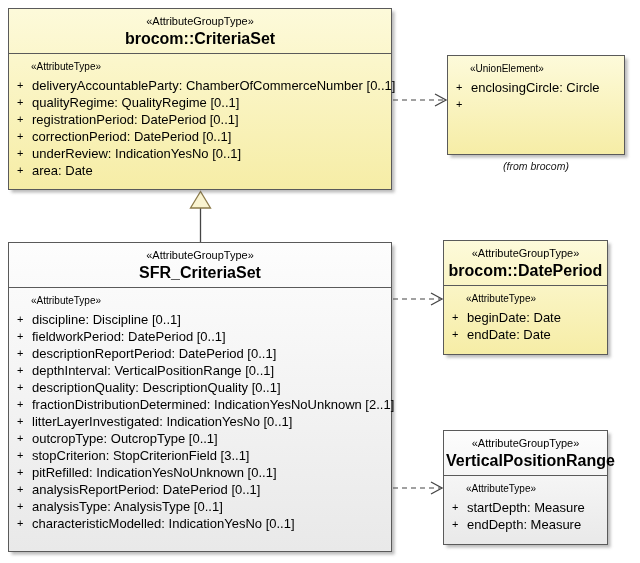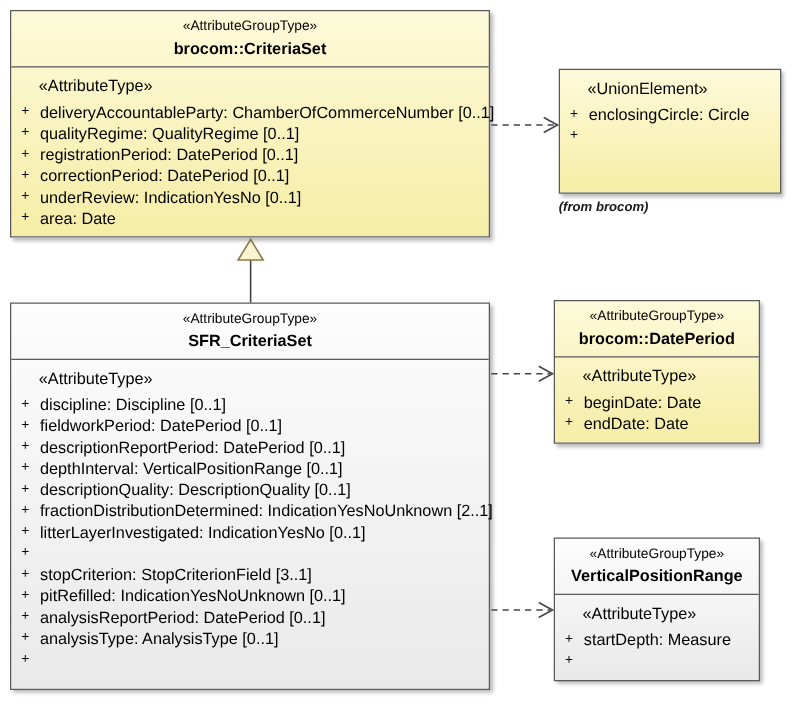--- a/index.html
+++ b/index.html
@@ -24,33 +24,33 @@
     box-shadow: 2.5px 2.5px 3px rgba(100,100,100,0.45);
   }
   .box-yellow { background: linear-gradient(180deg, #fdfada 0%, #f6eda6 100%); }
   .box-grey   { background: linear-gradient(180deg, #fdfdfd 0%, #e9e9e9 100%); }
   .box-header {
     text-align: center;
     padding: 6px 2px 7px 2px;
     border-bottom: 1px solid #5a5a5a;
   }
   .stereotype { font-size: 11px; line-height: 13px; }
-  .box-name   { font-size: 13px; font-weight: bold; line-height: 14px; margin-top: 4px; }
+  .box-name   { font-size: 16px; font-weight: bold; line-height: 14px; margin-top: 4px; }
   .box-body   { padding: 5px 3px 3px 6px; }
-  .section-label { font-size: 13px; padding: 2px 0 5px 16px; }
+  .section-label { font-size: 10px; padding: 2px 0 5px 16px; }
   .attr-row { display: flex; line-height: 17px; white-space: nowrap; }
   .vis { flex: 0 0 17px; width: 17px; padding-left: 2px; font-size: 11px; }
   .attr-text { font-size: 13px; }
   .origin-note {
     position: absolute;
     left: 447px; top: 160px; width: 178px;
+    text-align: center;
     font-style: italic;
     font-size: 10.5px;
     color: #1a1a1a;
-    font-weight: bold;
   }
 </style>
 </head>
 <body>
 
 <div class="canvas">
 
   <svg class="connectors" width="640" height="563">
 
     <g>
@@ -174,20 +174,21 @@
             <span class="attr-text">fractionDistributionDetermined: IndicationYesNoUnknown [2..1]</span>
           </div>
 
           <div class="attr-row">
             <span class="vis">+</span>
             <span class="attr-text">litterLayerInvestigated: IndicationYesNo [0..1]</span>
           </div>
 
           <div class="attr-row">
             <span class="vis">+</span>
+            <span class="attr-text">outcropType: OutcropType [0..1]</span>
           </div>
 
           <div class="attr-row">
             <span class="vis">+</span>
             <span class="attr-text">stopCriterion: StopCriterionField [3..1]</span>
           </div>
 
           <div class="attr-row">
             <span class="vis">+</span>
             <span class="attr-text">pitRefilled: IndicationYesNoUnknown [0..1]</span>
@@ -198,20 +199,21 @@
             <span class="attr-text">analysisReportPeriod: DatePeriod [0..1]</span>
           </div>
 
           <div class="attr-row">
             <span class="vis">+</span>
             <span class="attr-text">analysisType: AnalysisType [0..1]</span>
           </div>
 
           <div class="attr-row">
             <span class="vis">+</span>
+            <span class="attr-text">characteristicModelled: IndicationYesNo [0..1]</span>
           </div>
         </div>
     </div>
   </div>
 
   <div class="uml-box box-yellow" style="left:443px; top:240px; width:165px; height:115px;">
     <div class="box-header">
       <div class="stereotype">«AttributeGroupType»</div>
       <div class="box-name">brocom::DatePeriod</div>
     </div>
@@ -241,18 +243,19 @@
       <div class="section-label">«AttributeType»</div>
       <div class="attr-list">
 
           <div class="attr-row">
             <span class="vis">+</span>
             <span class="attr-text">startDepth: Measure</span>
           </div>
 
           <div class="attr-row">
             <span class="vis">+</span>
+            <span class="attr-text">endDepth: Measure</span>
           </div>
         </div>
     </div>
   </div>
 
 </div>
 
 </body></html>

